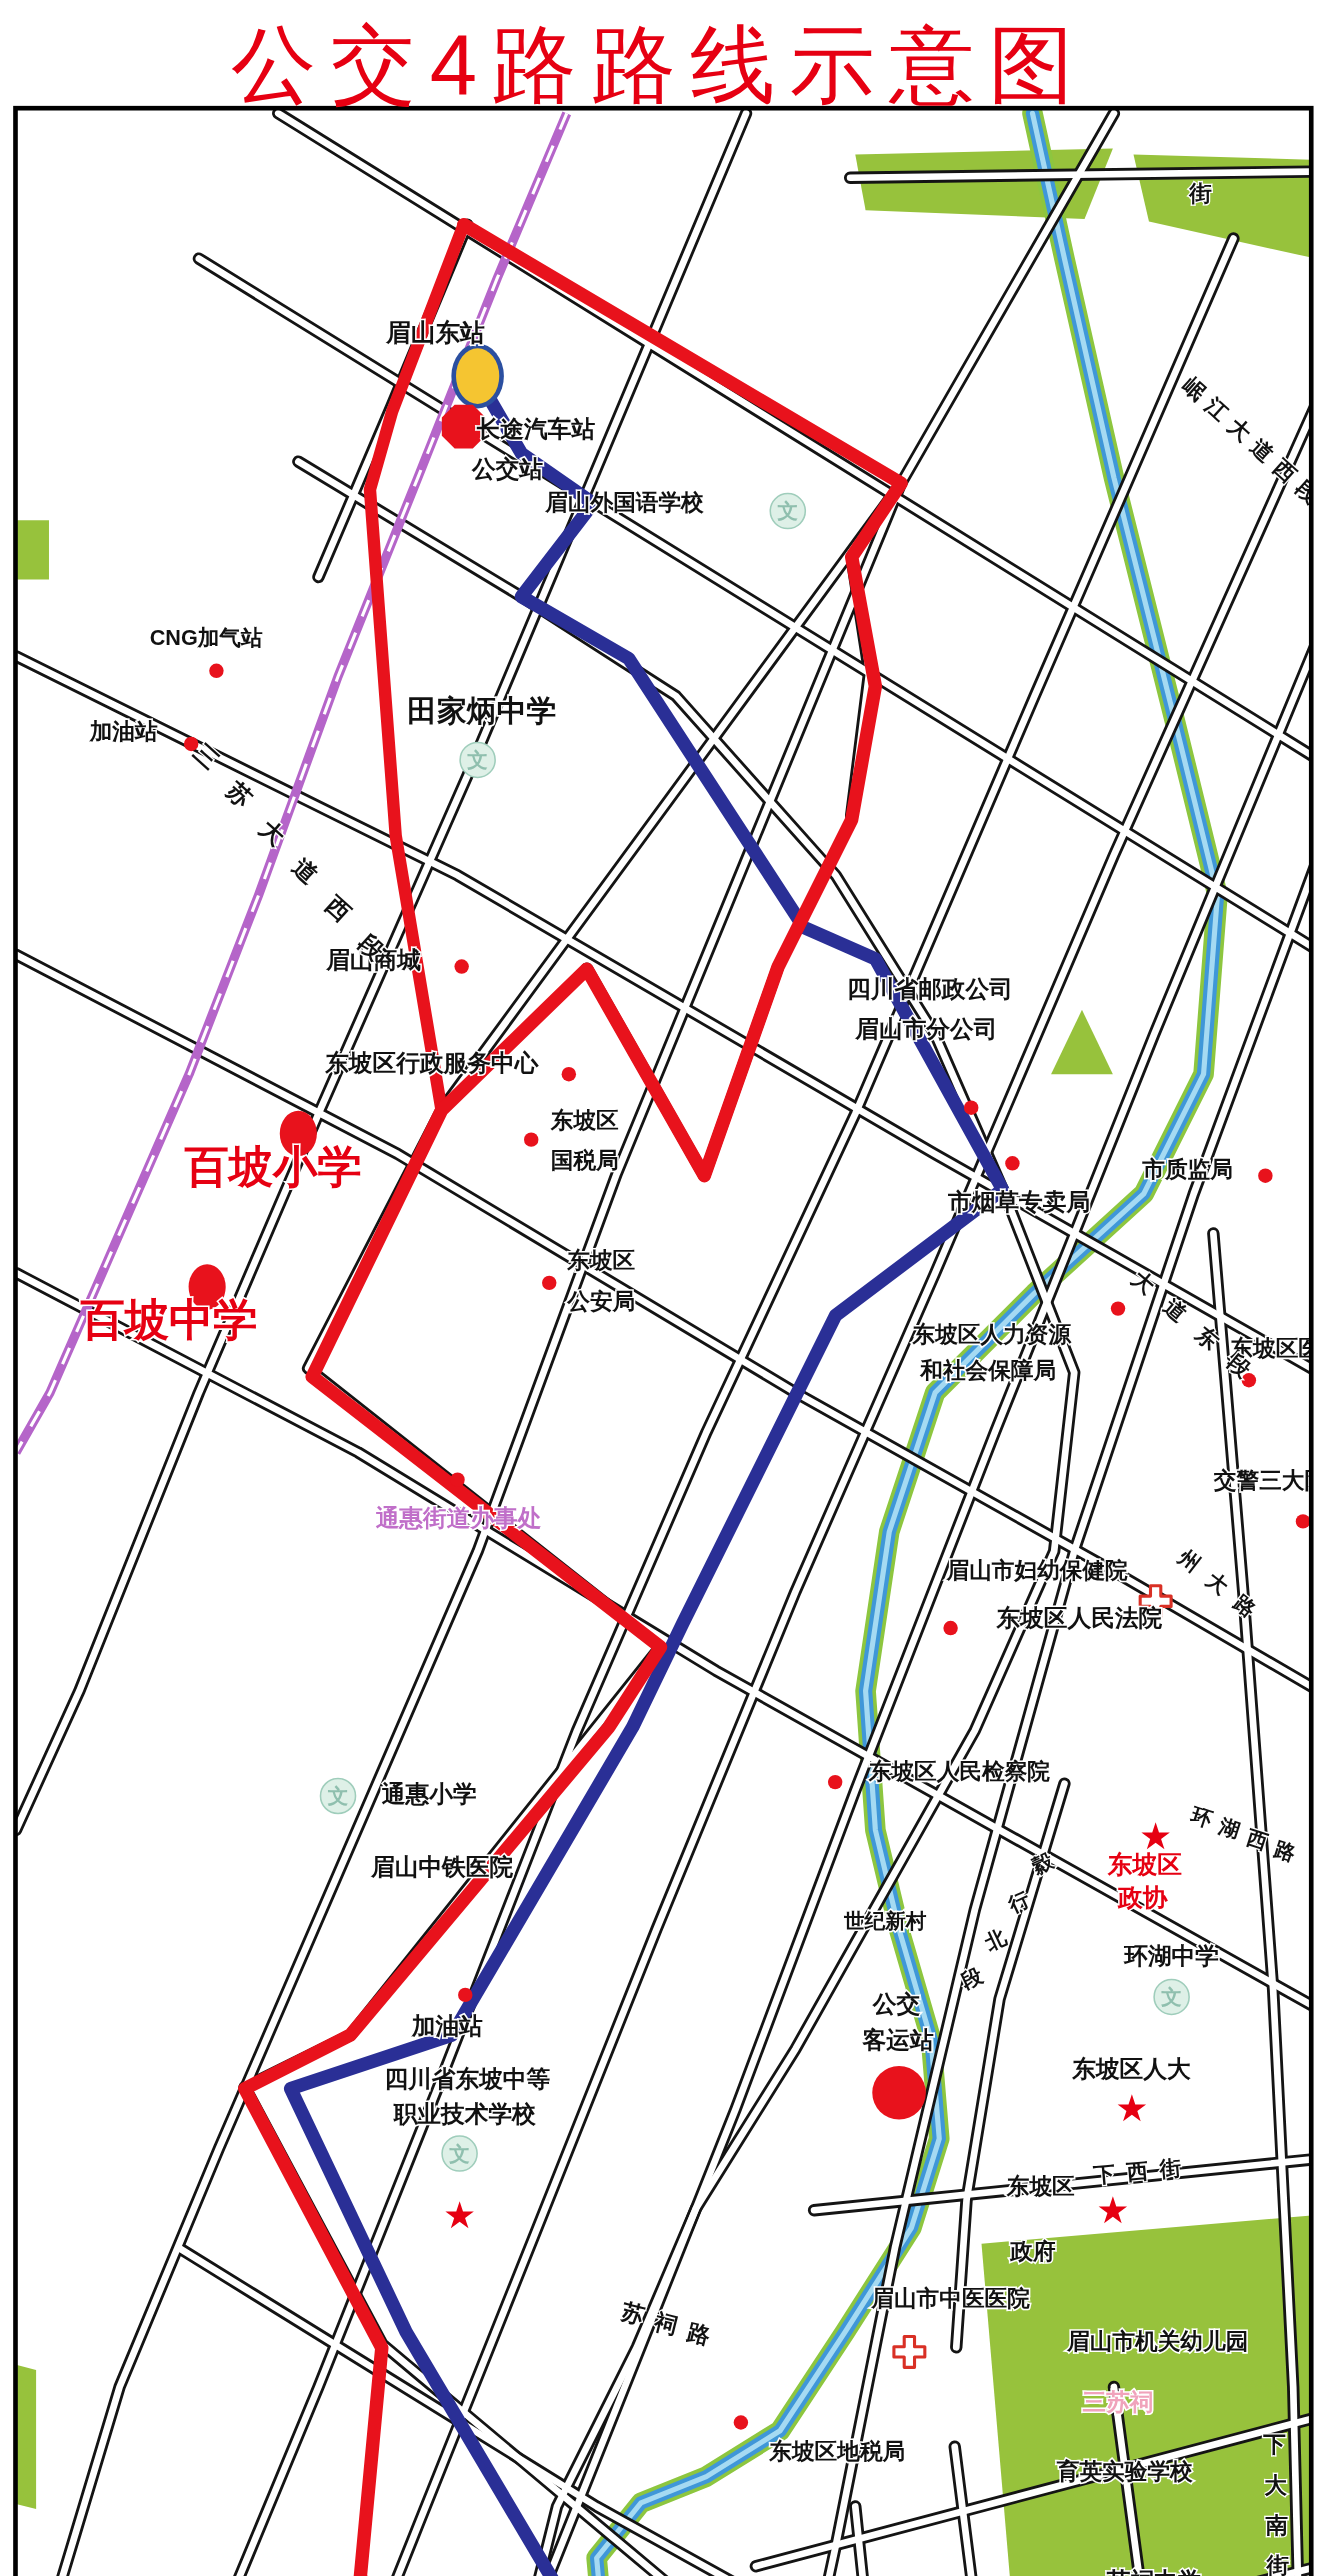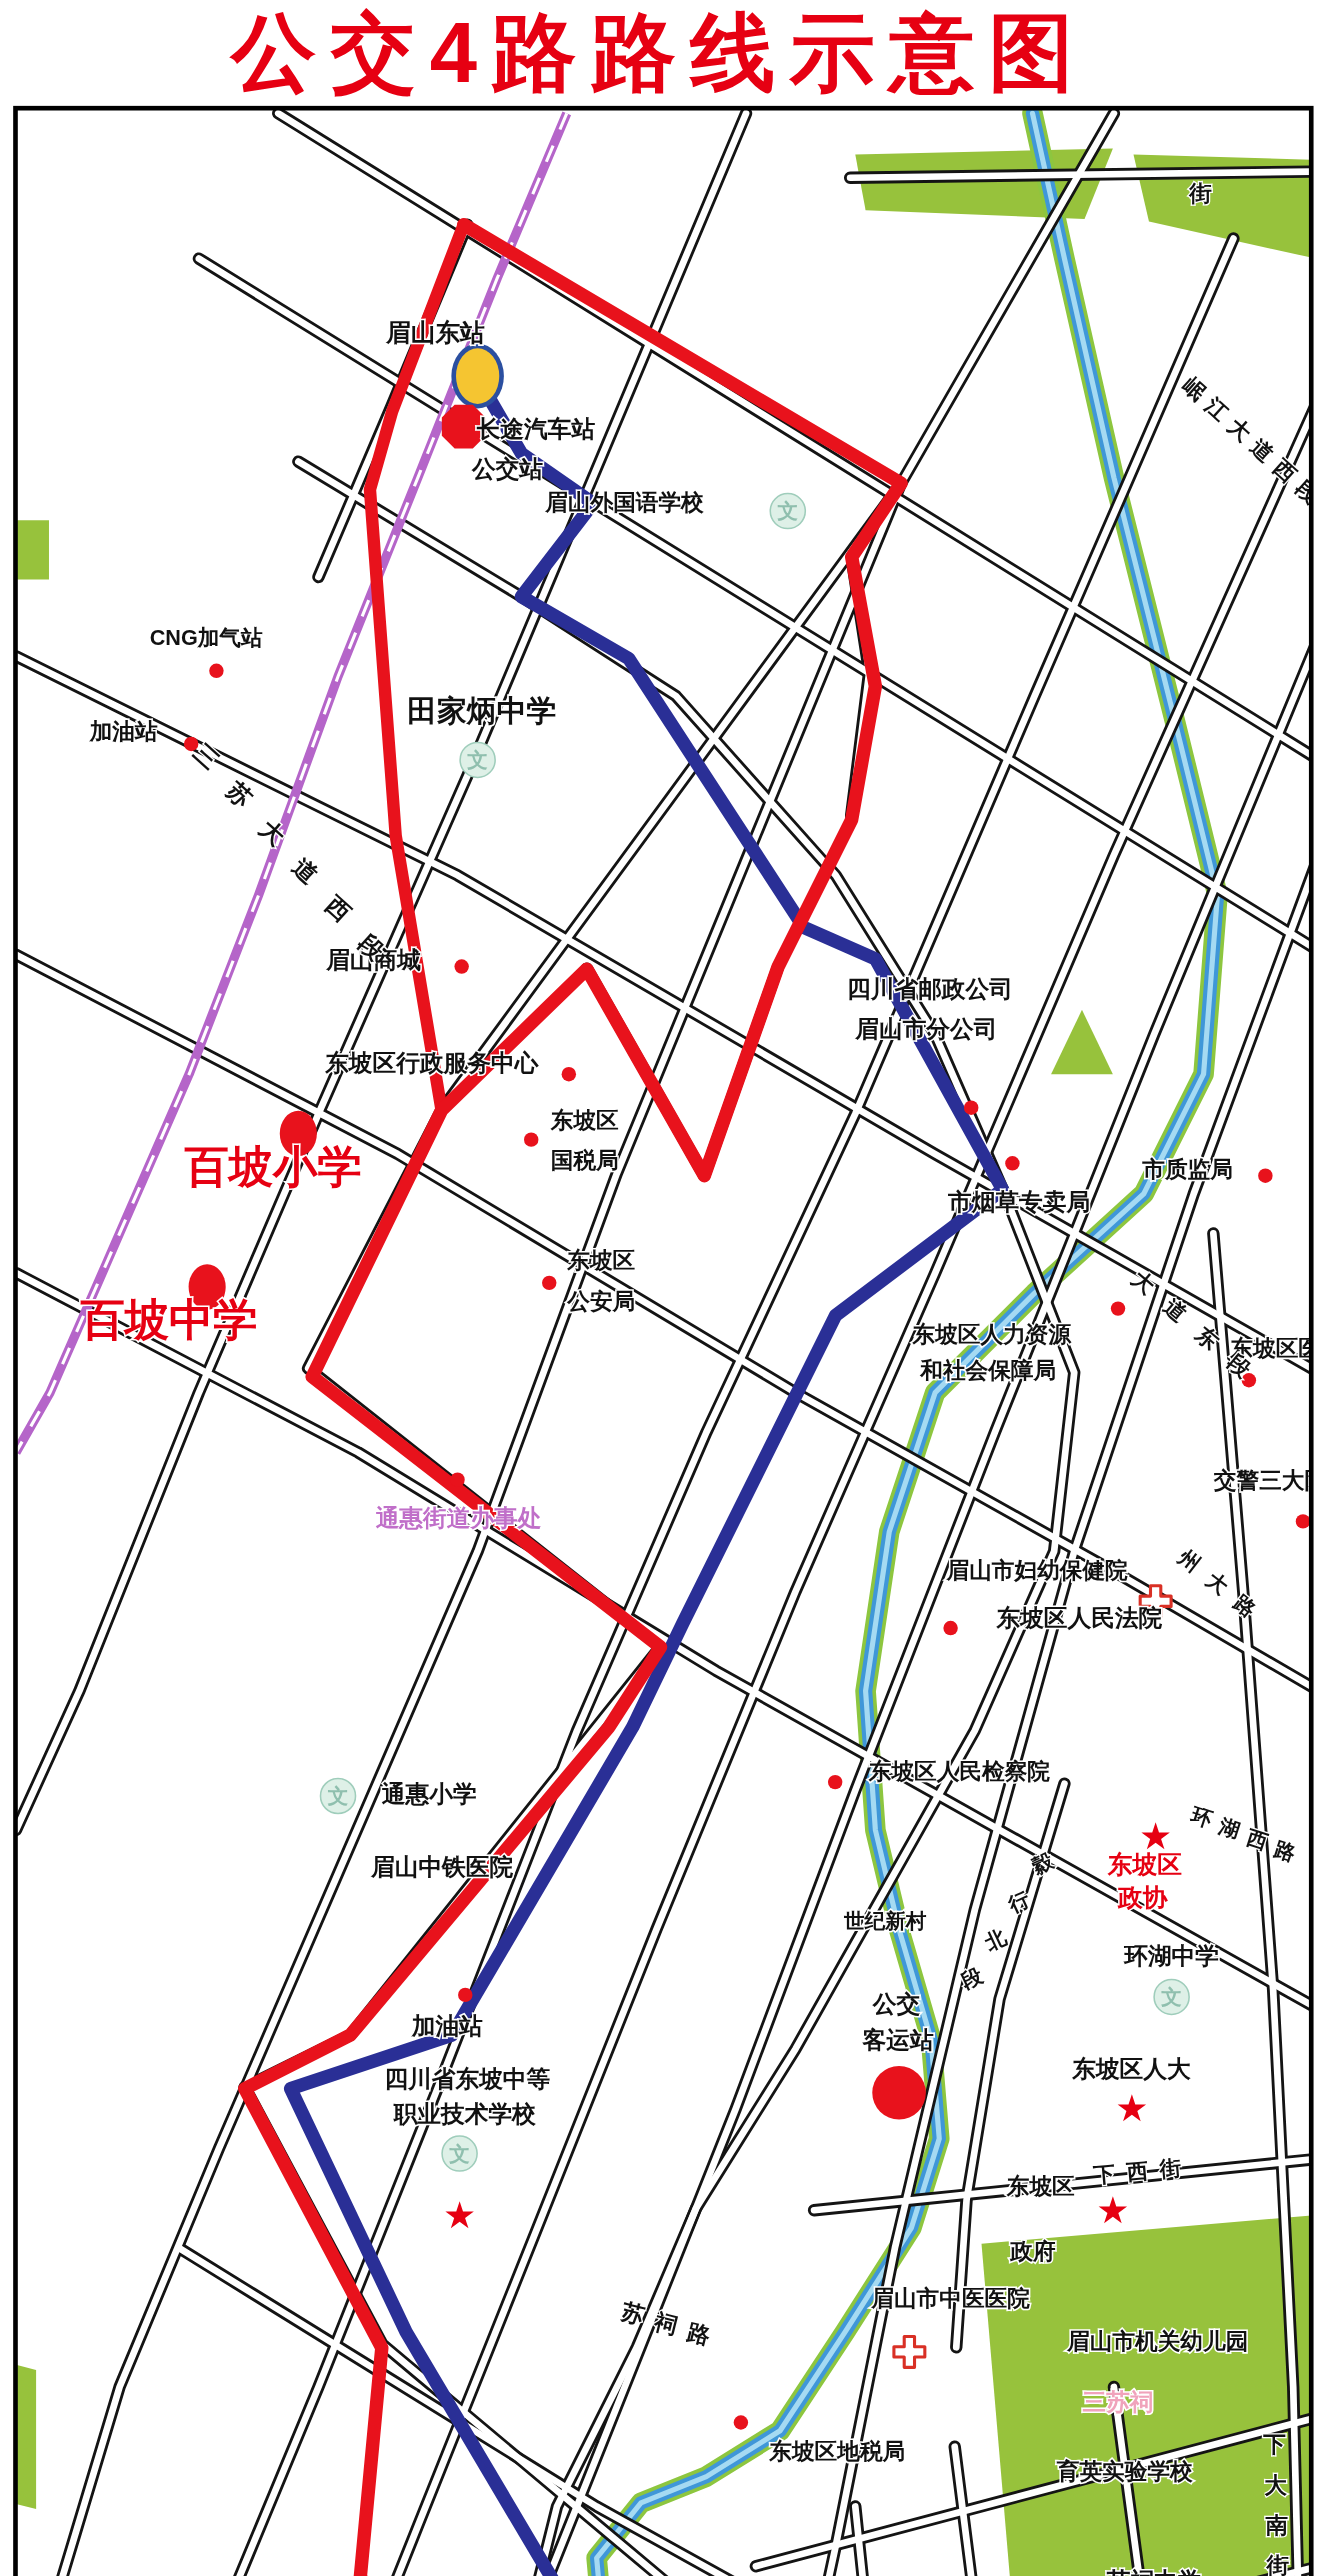--- a/index.html
+++ b/index.html
@@ -1,18 +1,18 @@
 <!DOCTYPE html>
 <html style="font-size:8.2px"><head>
 <meta charset="utf-8">
 <style>
   html,body{margin:0;padding:0;background:#ffffff;}
   body{width:1319px;height:3117px;position:relative;font-family:"Liberation Sans",sans-serif;overflow:hidden;}
-  .title{position:absolute;top:0px;left:0;width:1319px;margin:0;text-align:center;
-         font-size:85px;font-weight:bold;letter-spacing:14.4px;line-height:106px;}
+  .title{position:absolute;top:12px;left:0;width:1319px;margin:0;text-align:center;
+         font-size:85px;font-weight:normal;letter-spacing:14.4px;line-height:106px;}
   .map-wrap{position:absolute;left:0;top:0;width:1319px;height:3117px;}
   svg{position:absolute;left:0;top:0;}
 </style>
 </head>
 <body>
 
 <div class="map-wrap">
   <svg id="map" width="1319" height="3117" viewBox="0 0 2560 6050">
       <defs>
         <clipPath id="mapclip">

